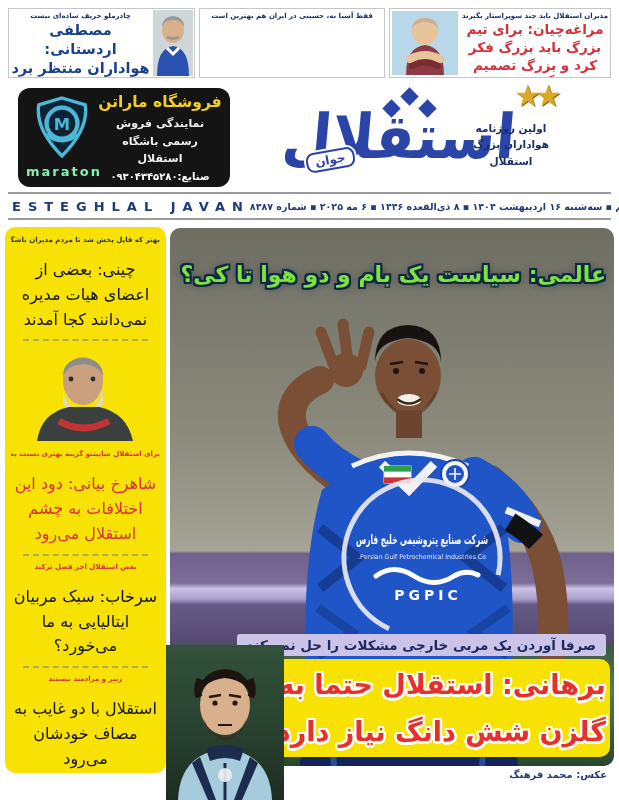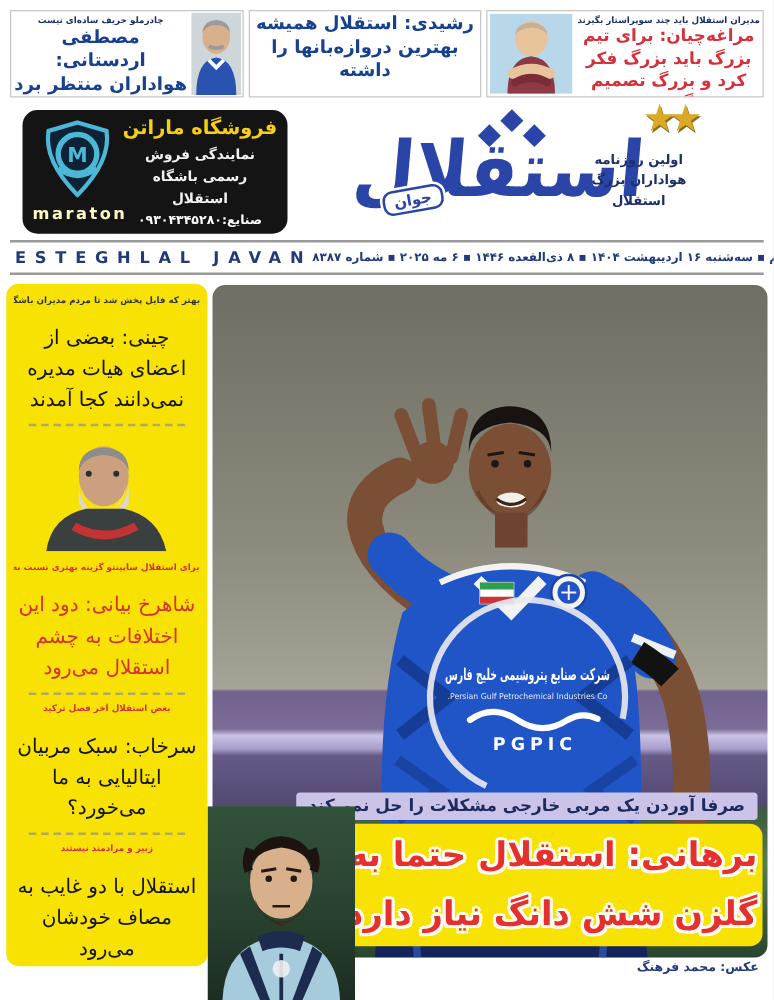--- a/index.html
+++ b/index.html
@@ -21,21 +21,21 @@
   .photo-c{position:absolute;right:1px;top:1px;bottom:1px;width:40px;}
 
   
   .ad-box{position:absolute;left:18px;top:88px;width:212px;height:99px;background:#141414;
           border-radius:12px;display:flex;align-items:center;box-sizing:border-box;padding:4px 8px;}
   .ad-txt{flex:1;text-align:center;}
   .ad-title{color:#f7cf16;font-size:15.5px;font-weight:bold;margin-bottom:4px;}
   .ad-line{color:#f2f2f2;font-size:11px;font-weight:bold;line-height:1.6;}
   .ad-phone{color:#fff;font-size:10px;font-weight:bold;margin-top:3px;}
   .ad-logo{width:72px;text-align:center;}
-  .ad-brand{color:#fef9c3;font-size:13px;font-weight:bold;letter-spacing:2px;margin-top:2px;direction:ltr;}
+  .ad-brand{color:#86efac;font-size:13px;font-weight:bold;letter-spacing:2px;margin-top:2px;direction:ltr;}
 
   .logo-block{position:absolute;left:240px;top:88px;width:342px;height:102px;}
   .logo-cal{position:absolute;left:0;right:24px;top:-4px;text-align:center;font-size:57px;font-weight:bold;
             color:#2b44a8;transform:skewX(-5deg) scaleY(1.08);line-height:104px;letter-spacing:-2px;}
   .logo-stars{position:absolute;right:26px;top:-10px;font-size:30px;color:#d9a927;letter-spacing:-6px;
               text-shadow:1px 1px 0 #8a6a14;}
   .logo-diamond{position:absolute;width:13px;height:13px;background:#2b44a8;transform:rotate(45deg);}
   .logo-tagline{position:absolute;right:12px;top:32px;width:118px;text-align:center;color:#1d2f6a;
                 font-size:10.5px;font-weight:bold;line-height:1.55;}
   .logo-badge{position:absolute;left:66px;top:62px;background:#fff;color:#2b44a8;border:2px solid #2b44a8;
@@ -105,21 +105,21 @@
           <path d="M20,55 Q33,48 46,55" stroke="#7a2c35" stroke-width="6" fill="none" stroke-linecap="round"></path>
         </svg>
       </div>
       <div class="txt">
         <div class="kick">مدیران استقلال باید چند سوپراستار بگیرند</div>
         <div class="hl hl-red">مراغه‌چیان: برای تیم بزرگ باید بزرگ فکر کرد و بزرگ تصمیم گرفت</div>
       </div>
     </div>
 
     <div class="tbox tbox-b">
-      <div class="hl hl-blue">رشیدی: استقلال همیشه بهترین دروازه‌بانها را داشته</div>
+      <div class="kick">فقط آسیا نه، حسینی در ایران هم بهترین است</div>
     </div>
 
     <div class="tbox tbox-c">
       <div class="photo-c">
         <svg viewBox="0 0 40 66" width="100%" height="100%" preserveAspectRatio="none">
           <rect width="40" height="66" fill="#cfd6da"></rect>
           <ellipse cx="20" cy="20" rx="11" ry="13" fill="#d9b08c"></ellipse>
           <path d="M9,17 Q9,7 20,6 Q31,7 31,17 Q29,10 20,10 Q11,10 9,17 Z" fill="#9a9a9a"></path>
           <path d="M14,27 Q20,30 26,27" stroke="#9a9a9a" stroke-width="3" fill="none"></path>
           <path d="M4,66 Q4,38 20,36 Q36,38 36,66 Z" fill="#2a52b0"></path>
@@ -254,20 +254,21 @@
       <circle cx="252" cy="330" r="78" fill="none" stroke="#e8e8f0" stroke-width="5" stroke-dasharray="350 140" transform="rotate(115 252 330)" opacity="0.92"></circle>
       <text x="252" y="316" text-anchor="middle" font-size="13" font-weight="bold" fill="#ffffff" textLength="132" lengthAdjust="spacingAndGlyphs">شرکت صنایع پتروشیمی خلیج فارس</text>
       <text x="252" y="331" text-anchor="middle" font-size="6.5" fill="#e6e6f0" textLength="128" lengthAdjust="spacingAndGlyphs">Persian Gulf Petrochemical Industries Co.</text>
       <path d="M206,348 q18,-13 38,0 q20,13 40,0 q12,-7 24,-1" stroke="#ffffff" stroke-width="5" fill="none" stroke-linecap="round"></path>
       <text x="258" y="372" text-anchor="middle" font-size="14" font-weight="bold" letter-spacing="4" fill="#ffffff">PGPIC</text>
 
       <path d="M134,472 Q238,492 342,474 L348,538 L130,538 Z" fill="#14235a"></path>
       <path d="M160,484 L164,538 M316,484 L312,538" stroke="#2a4a9e" stroke-width="6"></path>
     </svg>
 
+    <div class="green-headline">عالمی: سیاست یک بام و دو هوا تا کی؟</div>
 
     <div class="kicker-bar kicker-bottom">صرفا آوردن یک مربی خارجی مشکلات را حل نمی‌کند</div>
 
     <div class="big-yellow-box">
       <div class="big-line">برهانی: استقلال حتما به یک</div>
       <div class="big-line">گلزن شش دانگ نیاز دارد</div>
     </div>
   </div>
 
   <svg class="borhani-photo" viewBox="0 0 118 155" preserveAspectRatio="none">

